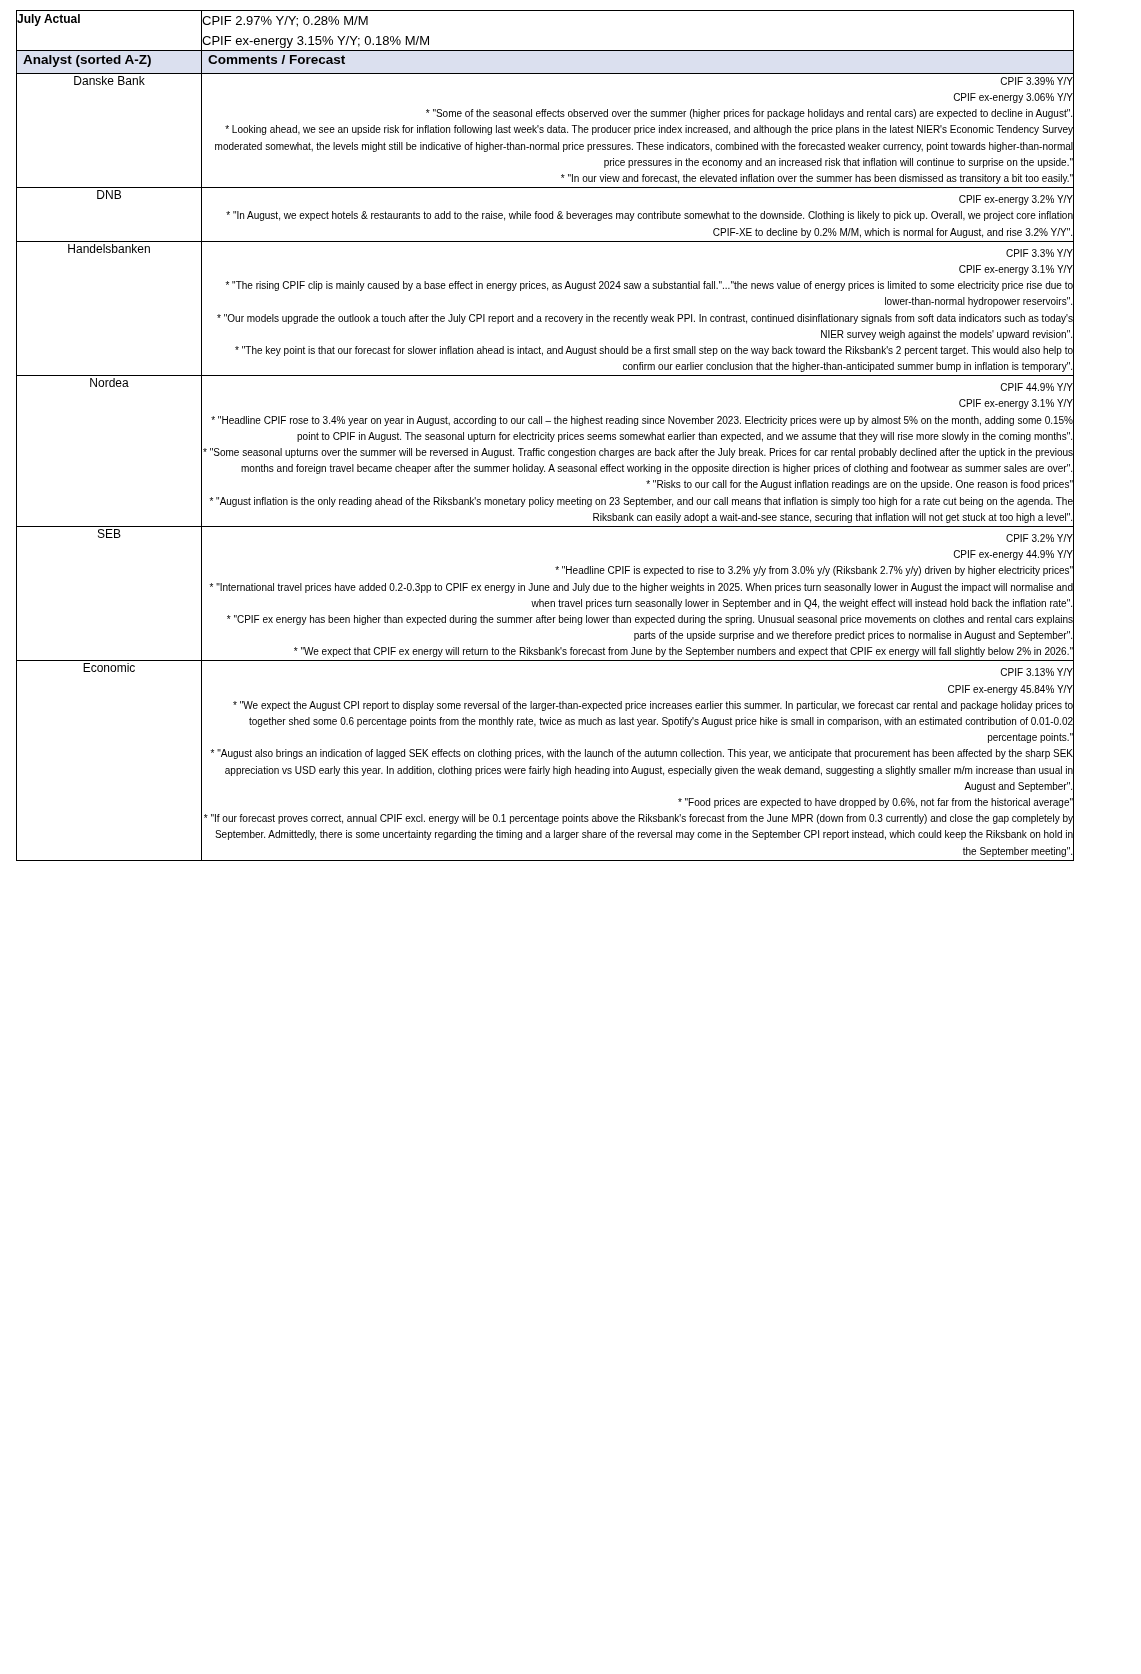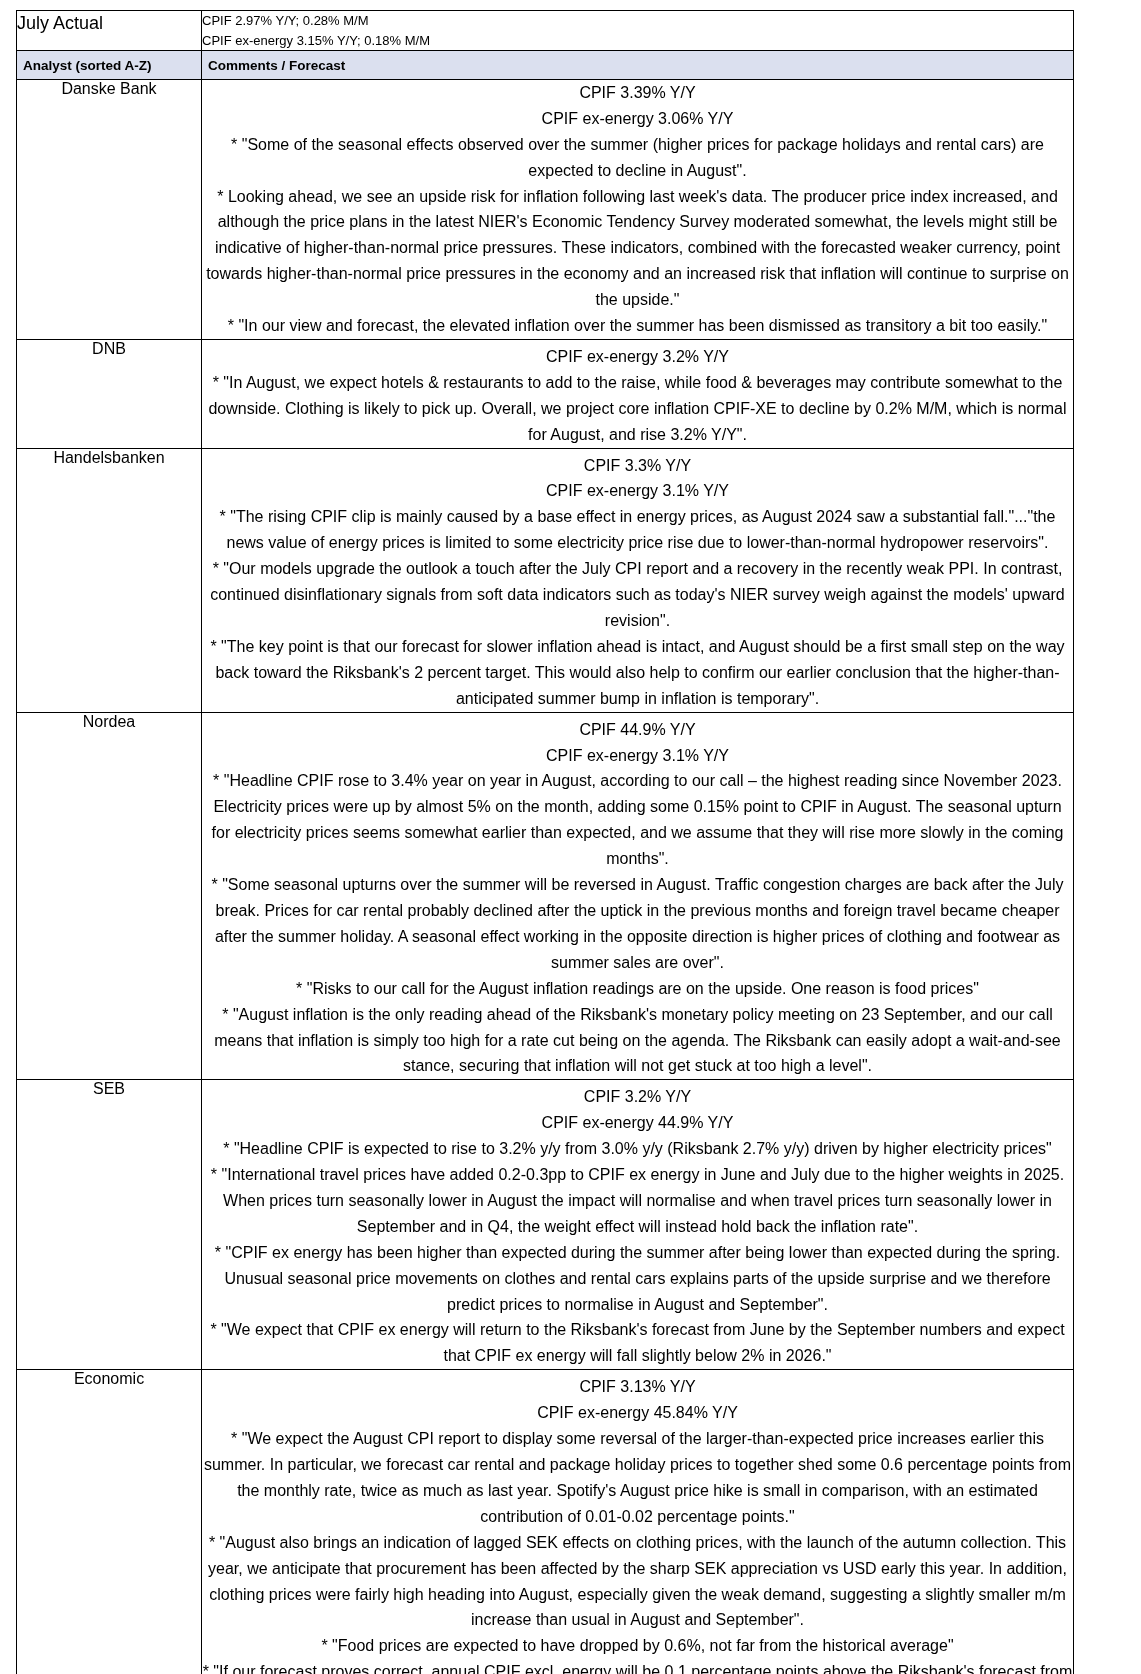--- a/index.html
+++ b/index.html
@@ -26,22 +26,22 @@
   table.main td {
     border: 1px solid #000000;
     vertical-align: top;
     padding: 0;
   }
   col.labelcol { width: 185px; }
   col.contentcol { width: 872px; }
 
   
   .lbl {
-    font-size: 18px;
-    font-weight: normal;
+    font-size: 12px;
+    font-weight: bold;
     padding: 2px 4px 3px 6px;
     vertical-align: bottom;
     line-height: 1.35;
   }
   .lbl-mid {
     vertical-align: middle;
   }
   .summary-cell {
     padding: 3px 6px 4px 6px;
     font-size: 13px;
@@ -51,37 +51,37 @@
     white-space: nowrap;
   }
 
   
   .hdr td {
     background: #dbe0ef;
   }
   .hdr .lbl, .hdr .hdr-text {
     font-weight: bold;
     font-size: 13.5px;
-    padding: 6px 6px 3px 6px;
+    padding: 0 6px 3px 6px;
     line-height: 1.4;
   }
 
   
   .analyst-name {
-    font-size: 16px;
+    font-size: 12px;
     text-align: center;
     vertical-align: middle;
     font-weight: normal;
     padding: 4px;
   }
   .comment {
     padding: 6px 8px 8px 6px;
-    font-size: 16px;
+    font-size: 10px;
     line-height: 1.62;
-    text-align: center;
+    text-align: right;
   }
   .comment .line {
     margin: 0;
   }
   .comment .fc {
     margin: 0;
   }
   .spacer-top {
     height: 4px;
   }

